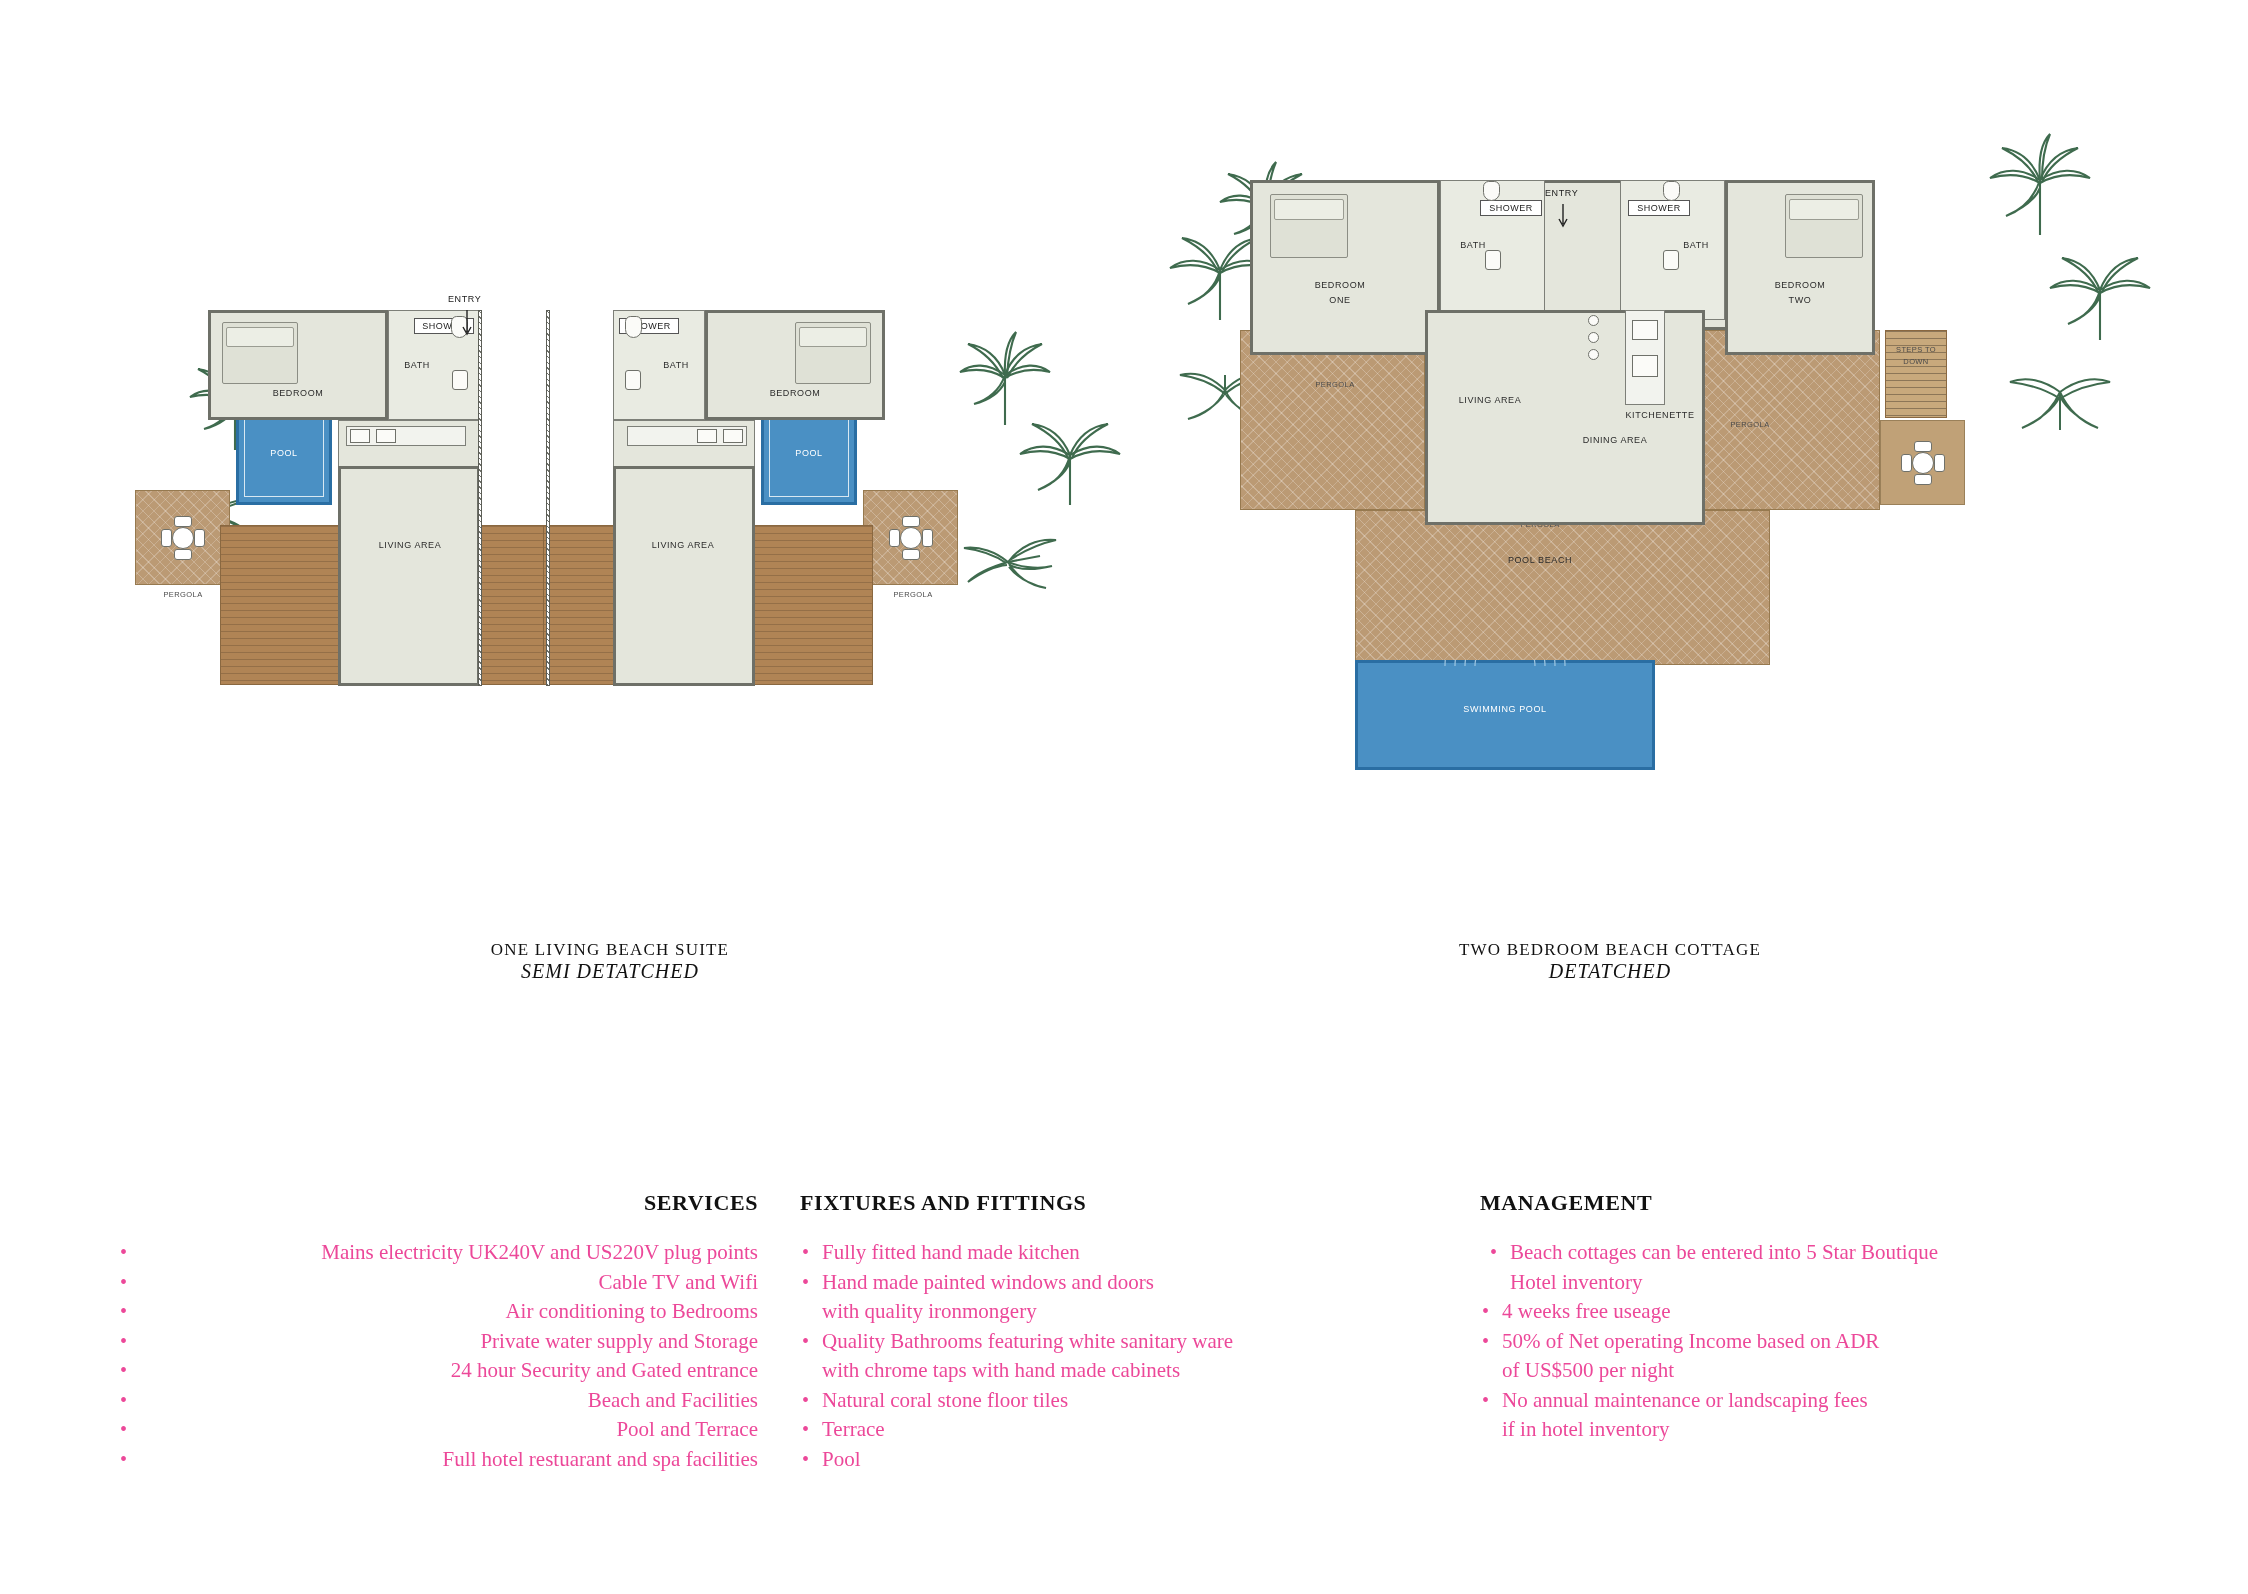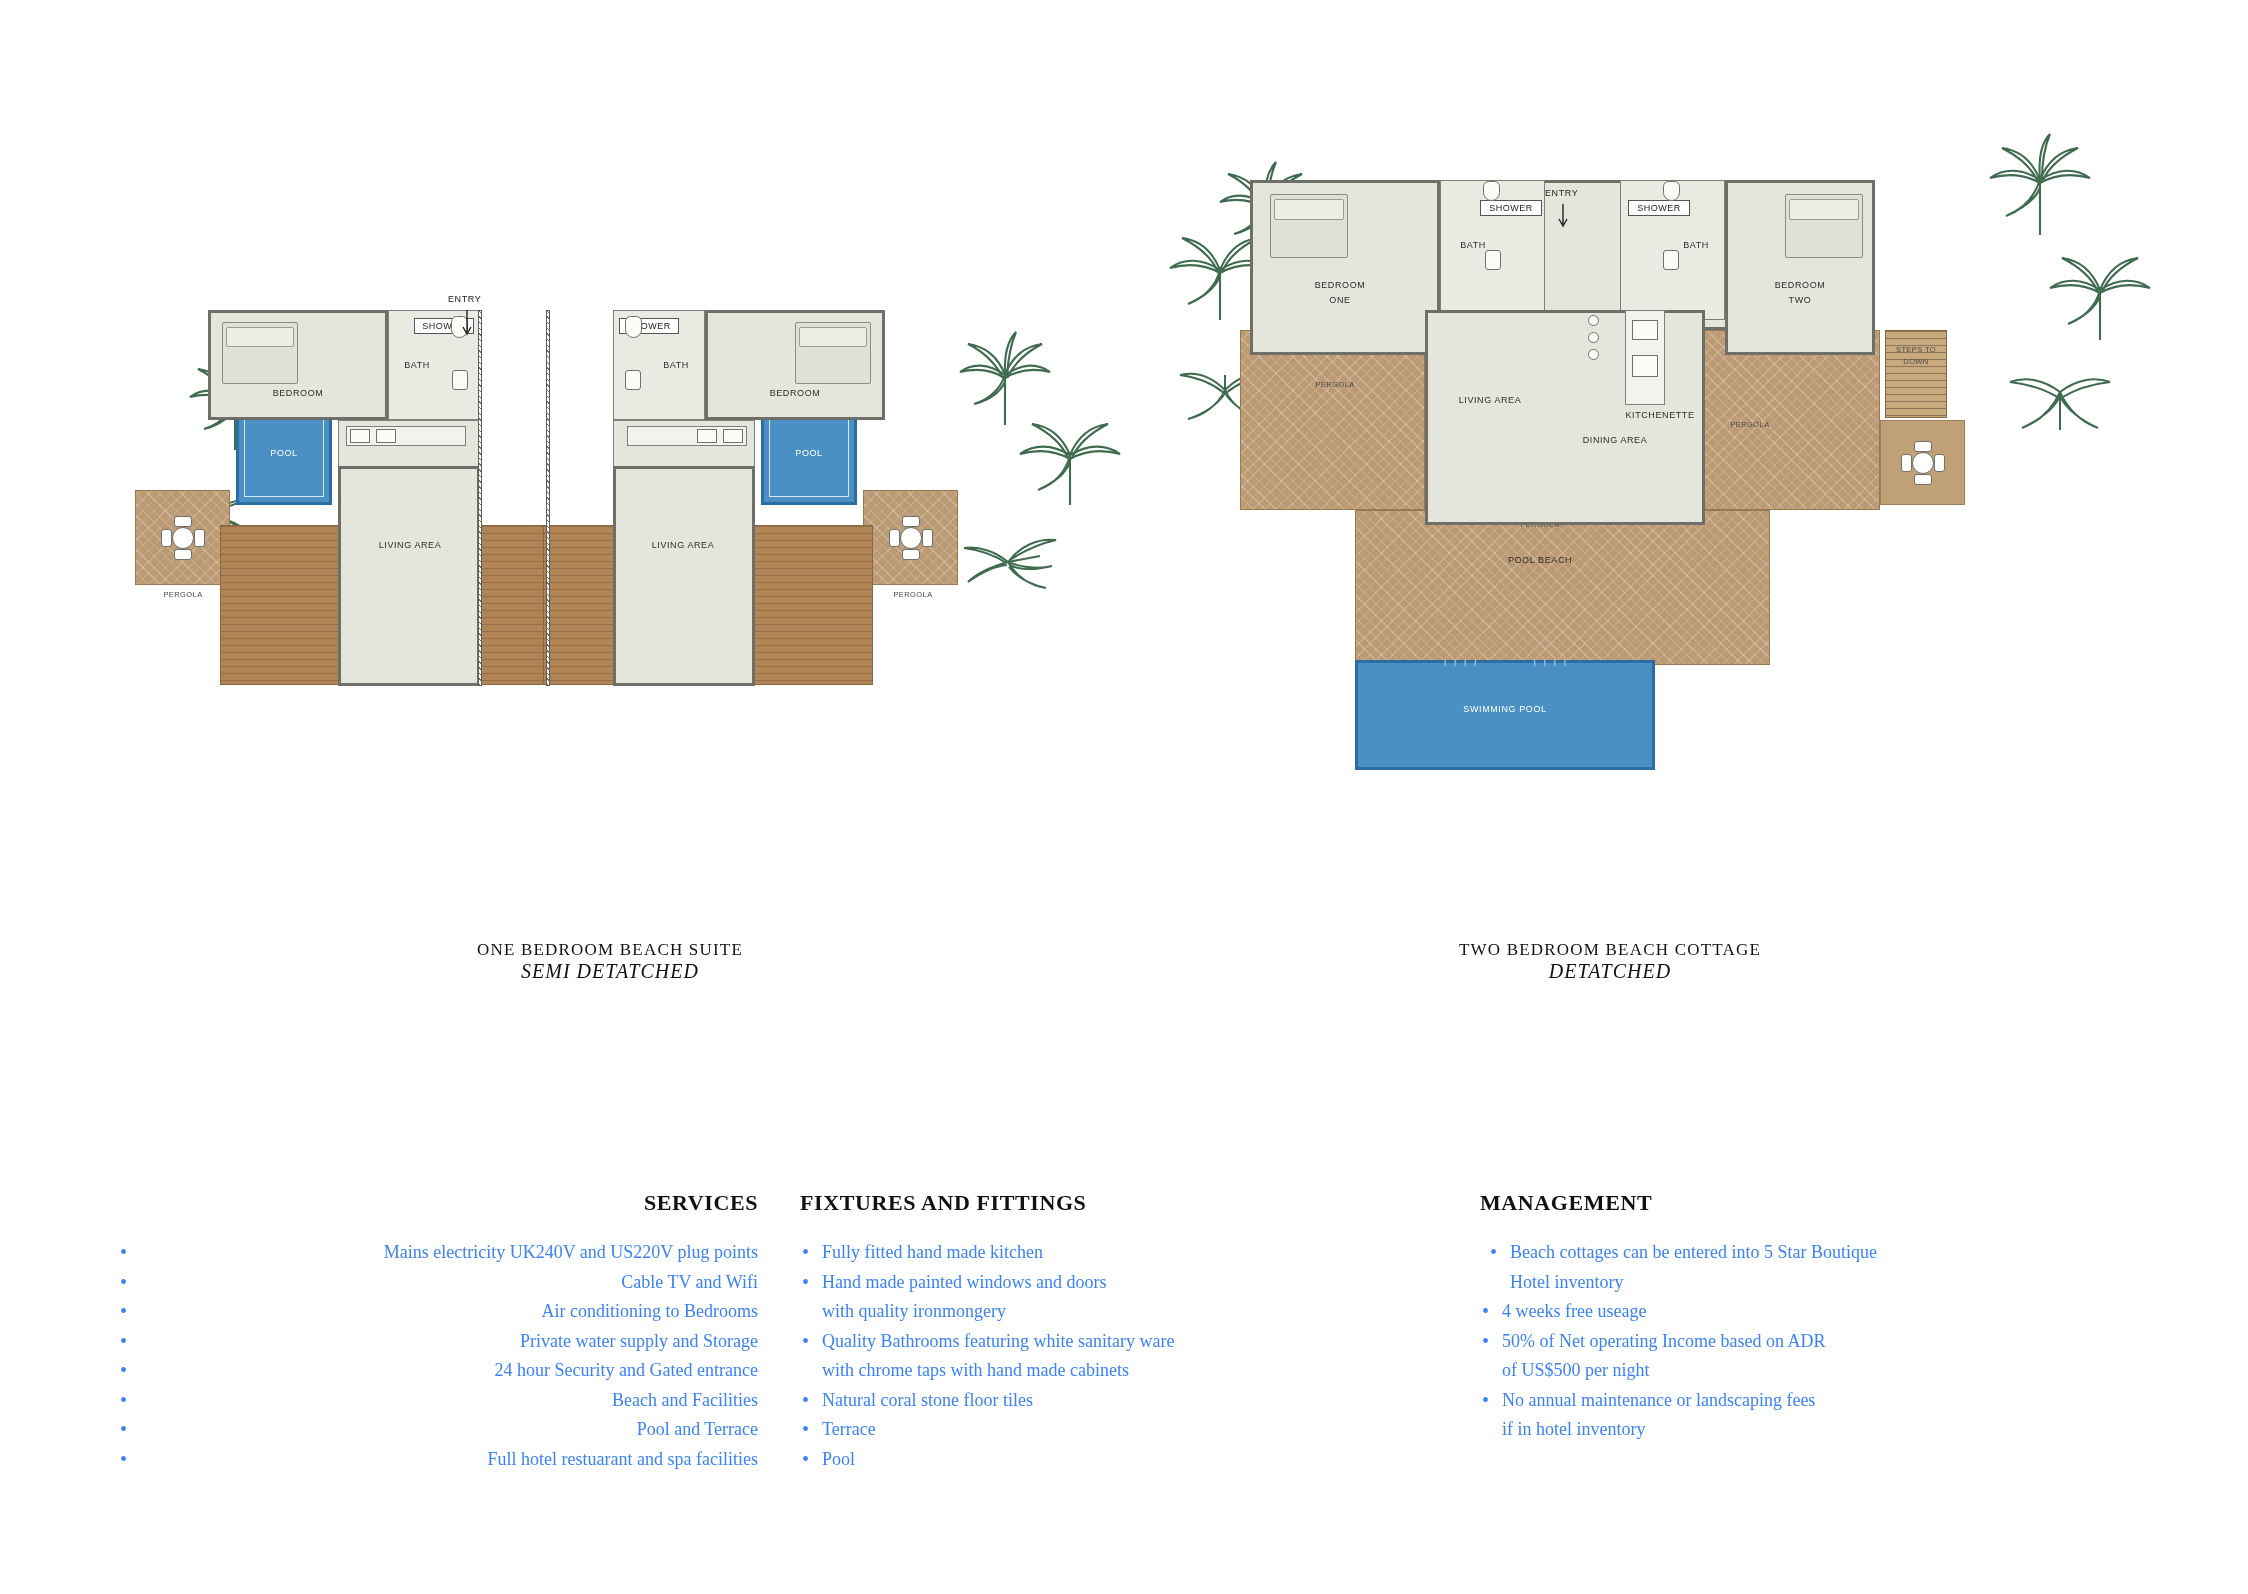--- a/index.html
+++ b/index.html
@@ -181,23 +181,23 @@
     letter-spacing: 0.6px;
     color: #111;
   }
   .col ul {
     margin: 0;
     padding: 0 0 0 22px;
     list-style: none;
   }
   .col li {
     position: relative;
-    font-size: 18px;
+    font-size: 21px;
     line-height: 29.5px;
-    color: #3b82f6;
+    color: #ec4899;
   }
   .col li::before {
     content: "\2022";
     position: absolute;
     left: -20px;
     top: 0;
     font-size: 20px;
   }
 </style>
 </head>
@@ -337,21 +337,21 @@
   <div class="lbl" style="left:453px; top:142px; width:140px;">KITCHENETTE</div>
 
   <div class="room wallthick" style="left:453px; top:136px; width:142px; height:220px;"></div>
   <div class="lbl" style="left:453px; top:210px; width:140px;">LIVING AREA</div>
 
   <div class="hatchwall" style="left:318px; top:-20px; width:4px; height:376px;"></div>
   <div class="hatchwall" style="left:386px; top:-20px; width:4px; height:376px;"></div>
 </div>
 
 <div class="caption" style="left:310px; top:940px;">
-  <div class="t1">ONE BEDROOM BEACH SUITE</div>
+  <div class="t1">ONE LIVING BEACH SUITE</div>
   <div class="t2">SEMI DETATCHED</div>
 </div>
 
 <div class="plan" style="left:1240px; top:180px; width:900px; height:700px;">
 
   <svg class="palm" style="left:-30px; top:-20px;" width="110" height="120" viewBox="0 0 110 120">
     <g stroke="#3f6b4e" stroke-width="2.1" fill="none">
       <path d="M55 95 L55 45"></path>
       <path d="M55 45 C38 33 22 33 10 42 C26 38 42 40 55 48"></path>
       <path d="M55 45 C72 33 88 33 100 42 C84 38 68 40 55 48"></path>

